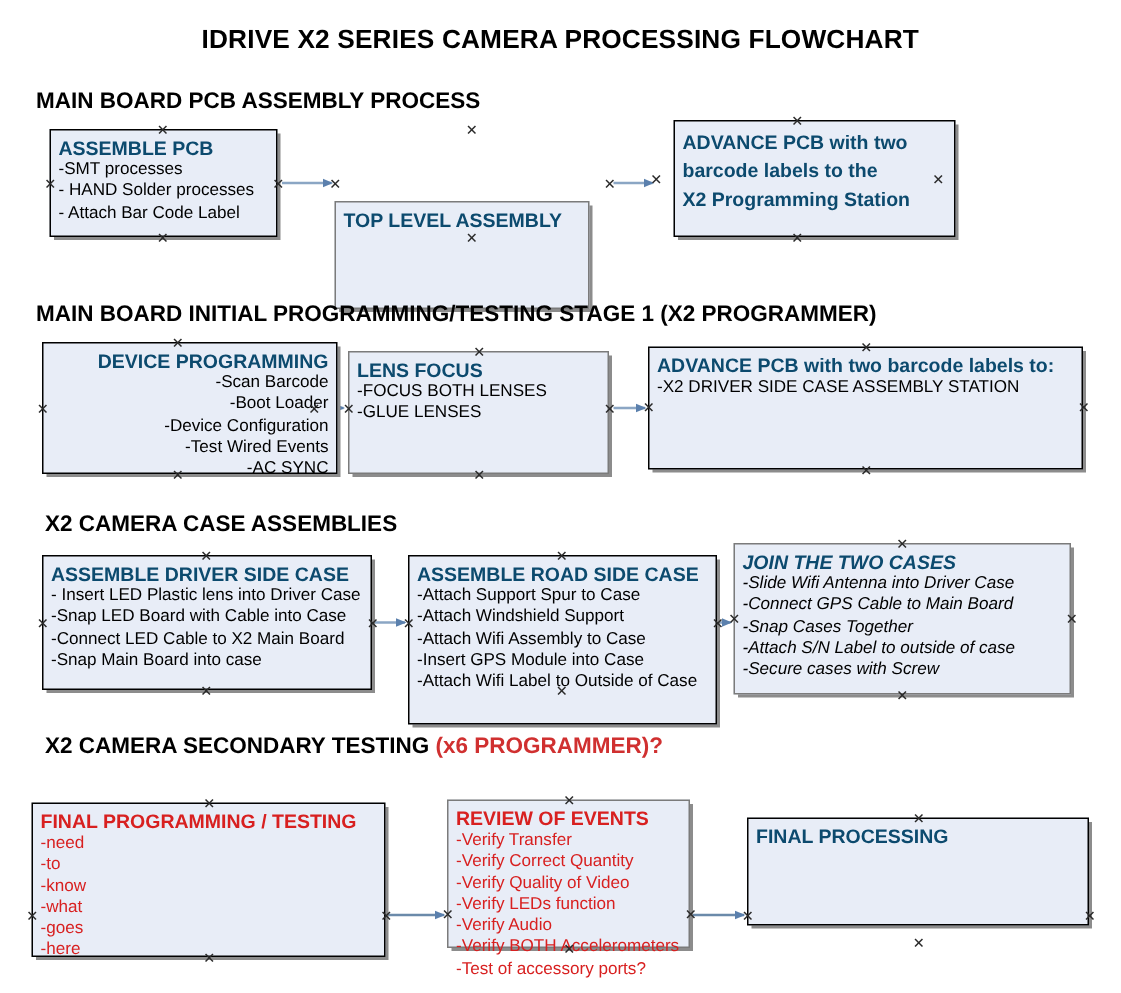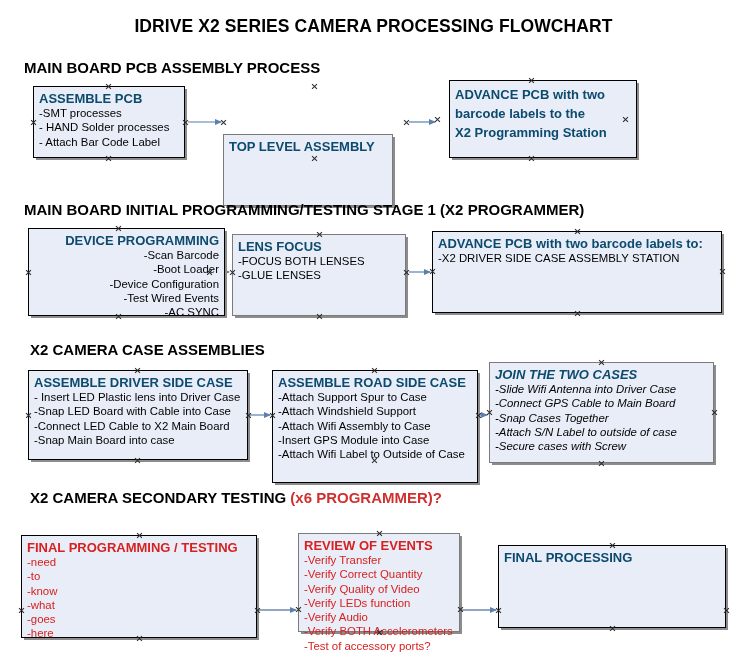--- a/index.html
+++ b/index.html
@@ -283,21 +283,21 @@
       <div class="node-line red">-Verify Audio</div>
       <div class="node-line red">-Verify BOTH Accelerometers</div>
       <div class="node-line red">-Test of accessory ports?</div>
     </div>
   </div>
   <div class="xmark" style="left:376px; top:530px;"></div>
   <div class="xmark" style="left:295px; top:606px;"></div>
   <div class="xmark" style="left:457px; top:606px;"></div>
   <div class="xmark" style="left:376px; top:629px;"></div>
 
-  <div class="node border-dark" style="left:498px; top:545px; width:228px; height:83px;">
+  <div class="node border-dark" style="left:498px; top:545px; width:228px; height:72px;">
     <div class="node-title">FINAL PROCESSING</div>
   </div>
   <div class="xmark" style="left:609px; top:542px;"></div>
   <div class="xmark" style="left:495px; top:607px;"></div>
   <div class="xmark" style="left:723px; top:607px;"></div>
   <div class="xmark" style="left:609px; top:625px;"></div>
 
 </div>
 
 </body></html>

